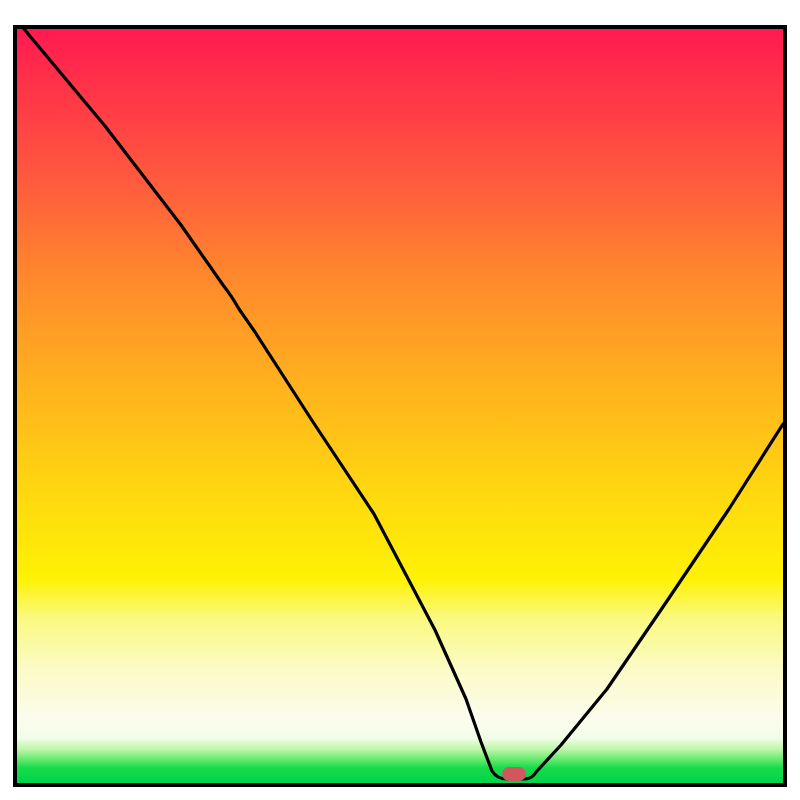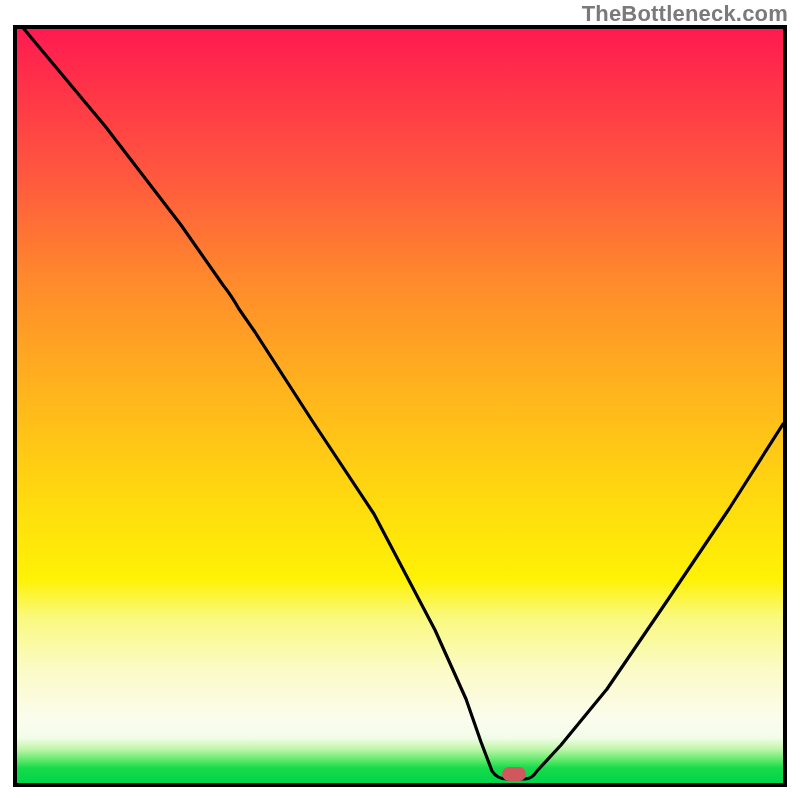--- a/index.html
+++ b/index.html
@@ -68,21 +68,20 @@
     height: 14px;
     border-radius: 7px;
     background: #d1575e;
   }
 </style>
 </head>
 <body>
 
 <div class="wrap">
 
-  <div class="watermark">TheBottleneck.com</div>
 
   <div class="plot-frame">
     <div class="bg"></div>
 
     <svg class="curve" viewBox="0 0 766 754" preserveAspectRatio="none">
       <path d="
         M 7 0
         L 88 97
         L 164 196
         L 206 256

